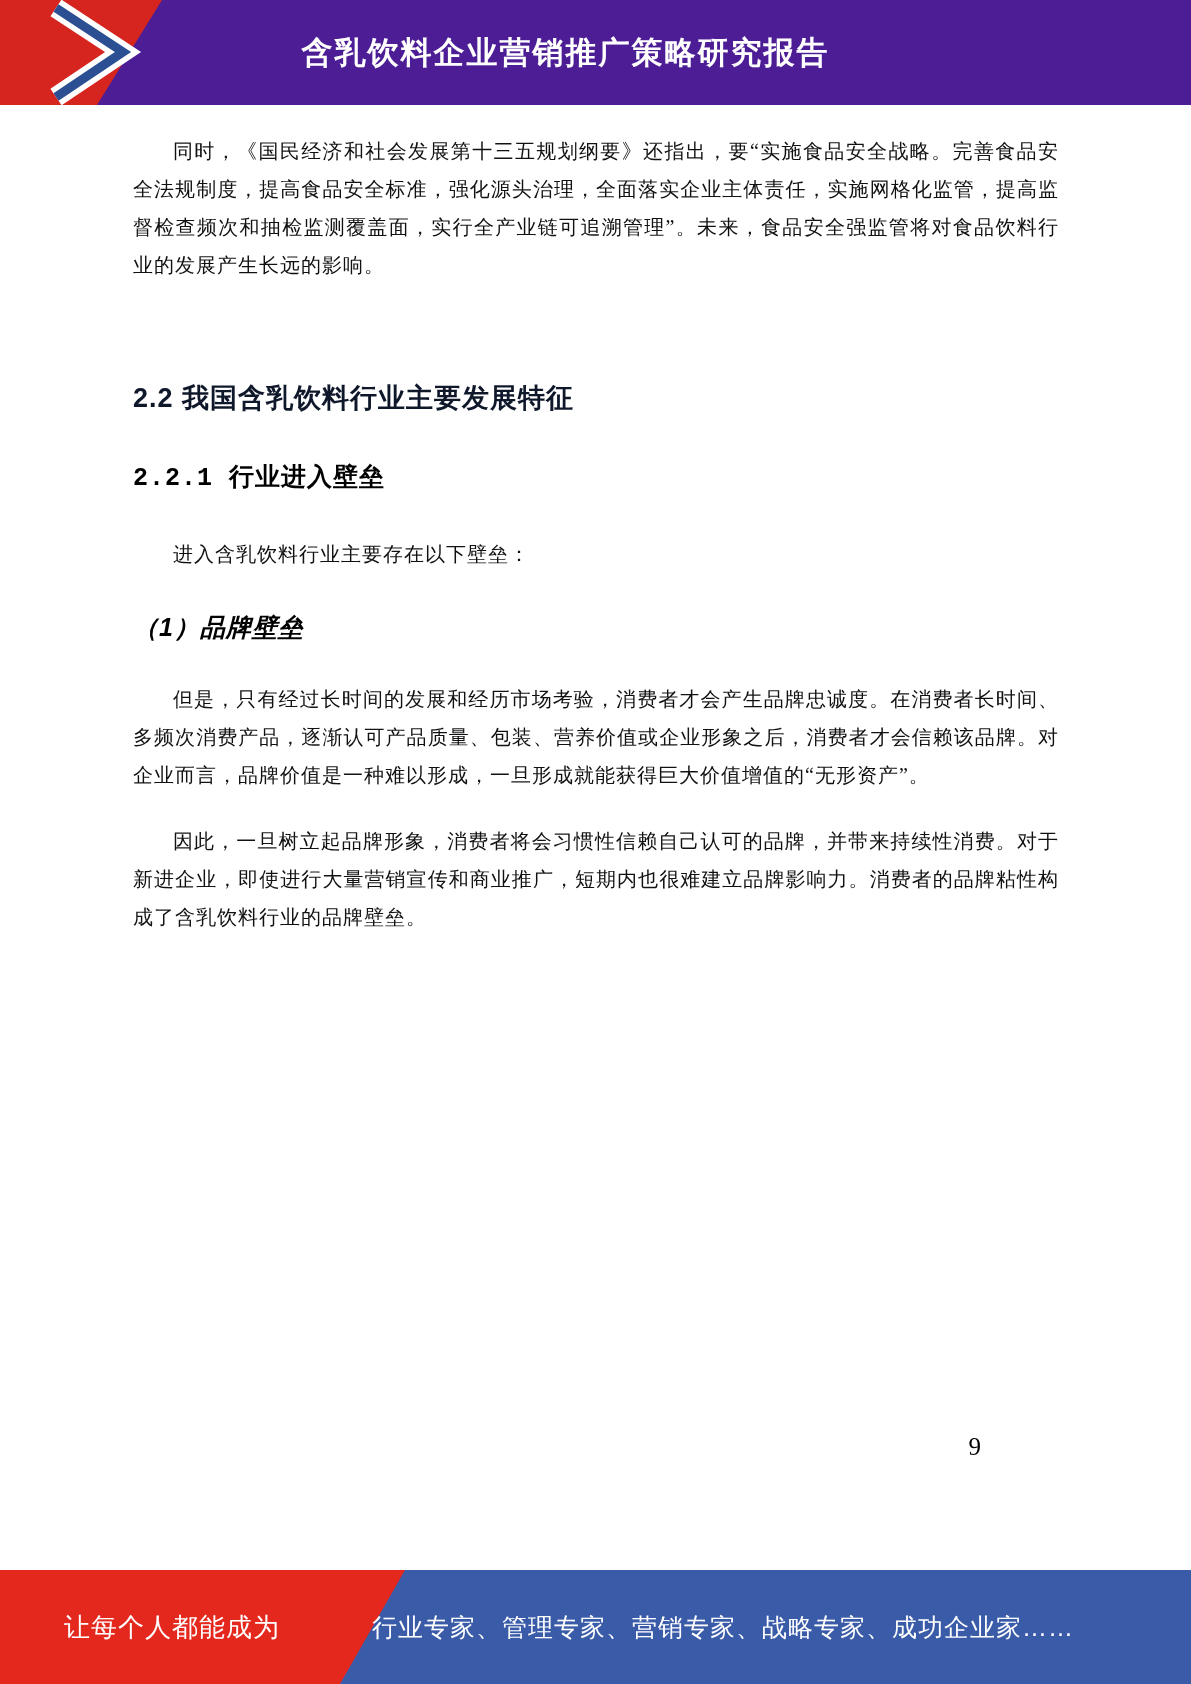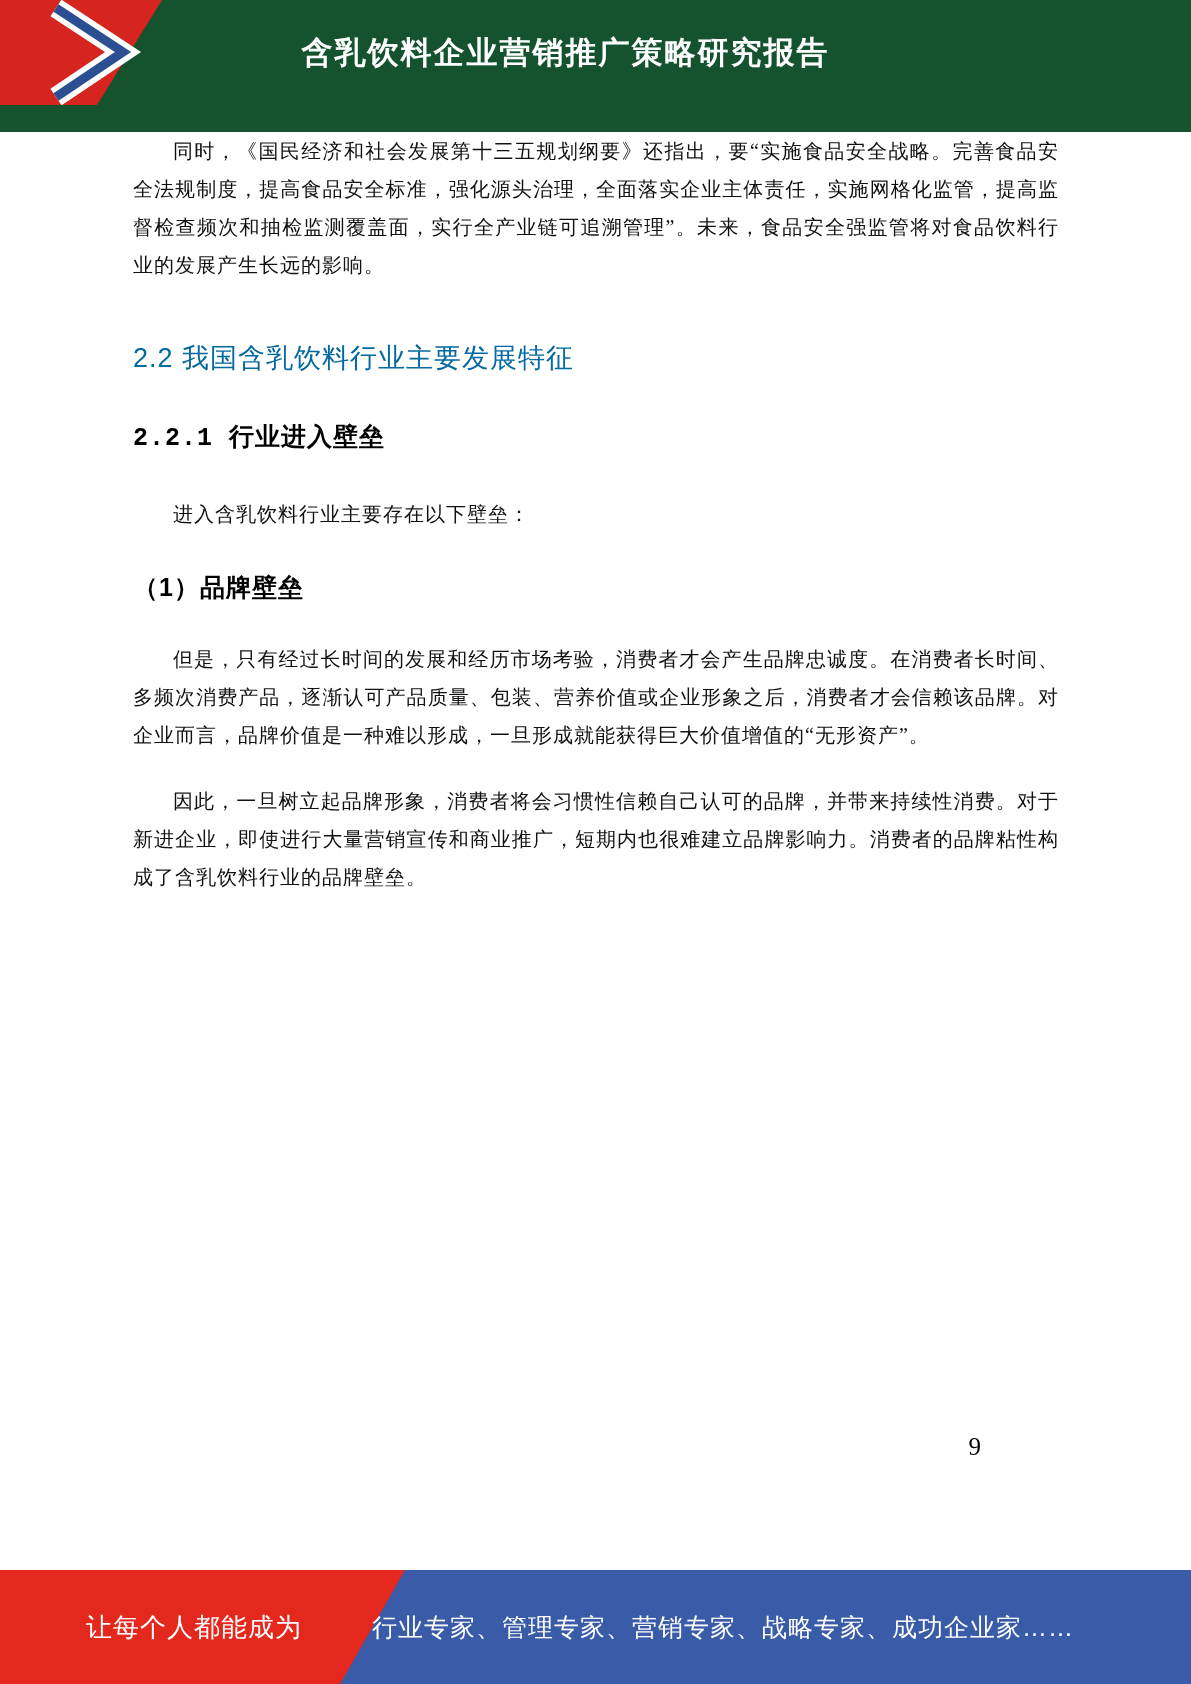--- a/index.html
+++ b/index.html
@@ -13,22 +13,22 @@
   .page {
     position: absolute; inset: 0;
     width: 1191px; height: 1684px;
     background: #ffffff;
     overflow: hidden;
   }
 
   
   .page-header {
     position: relative;
-    height: 132px;
-    background: #14532d;
+    height: 105px;
+    background: #4c1d95;
   }
   .header-decoration {
     position: absolute; left: 0; top: 0;
     width: 180px; height: 105px;
   }
   .header-title {
     position: absolute; left: 0; right: 0; top: 0; height: 105px;
     display: flex; align-items: center; justify-content: center;
     color: #ffffff;
     font-family: "Liberation Sans", "DejaVu Sans", sans-serif;
@@ -53,42 +53,43 @@
     color: #111111;
   }
   .para-1 { margin-top: 27px; }
   .para-2 { margin-top: 26px; }
   .para-lead { margin-top: 42px; }
   .para-4 { margin-top: 38px; }
   .para-5 { margin-top: 36px; }
   .para-6 { margin-top: 28px; }
 
   .section-heading {
-    margin-top: 56px;
+    margin-top: 96px;
     font-family: "Liberation Sans", "DejaVu Sans", sans-serif;
-    font-weight: normal;
+    font-weight: bold;
     font-size: 27px;
     letter-spacing: 1px;
-    color: #0369a1;
+    color: #0f172a;
   }
   .sub-heading {
     margin-top: 44px;
     font-family: Liberation Mono, monospace;
     font-weight: bold;
     font-size: 25px;
     letter-spacing: 1px;
     color: #000000;
   }
   .item-heading {
     margin-top: 38px;
     font-family: "Liberation Sans", "DejaVu Sans", sans-serif;
     font-weight: bold;
     font-size: 25px;
     letter-spacing: 1px;
     color: #000000;
+    font-style: italic;
   }
 
   .page-number {
     position: absolute;
     top: 1433px;
     right: 210px;
     font-size: 25px;
     color: #000000;
     font-family: "Liberation Serif", "DejaVu Serif", serif;
   }
@@ -99,21 +100,21 @@
     left: 0; bottom: 0;
     width: 100%; height: 114px;
     background: #3a5ca8;
   }
   .footer-red {
     position: absolute; left: 0; top: 0;
     width: 405px; height: 100%;
     background: #e5281d;
     clip-path: polygon(0 0, 100% 0, calc(100% - 65px) 100%, 0 100%);
     display: flex; align-items: center;
-    padding-left: 86px;
+    padding-left: 64px;
   }
   .footer-left-text {
     color: #ffffff;
     font-family: "Liberation Sans", "DejaVu Sans", sans-serif;
     font-size: 26px;
     letter-spacing: 1px;
     white-space: nowrap;
   }
   .footer-right {
     position: absolute; left: 372px; top: 0; height: 100%;

